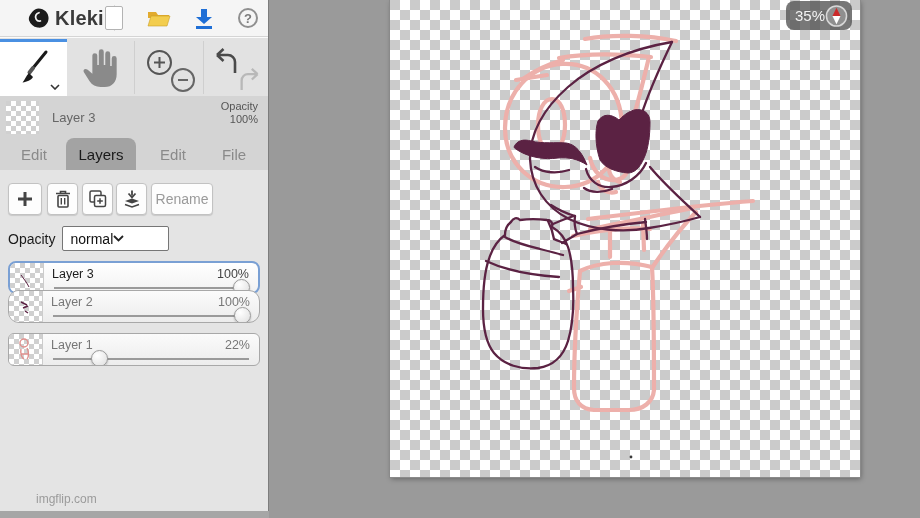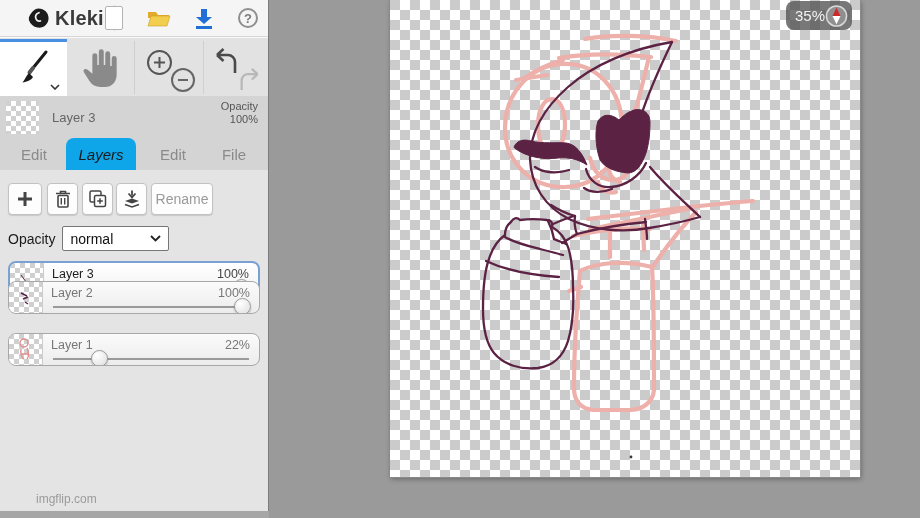--- a/index.html
+++ b/index.html
@@ -27,38 +27,38 @@
   .icon-btn { position:absolute; border:none; background:transparent; cursor:pointer; padding:0; }
 
   .preview-row { position:absolute; left:0; top:96px; width:100%; height:42px; background:#d4d4d4; display:flex; align-items:center; }
   .checker-sm { background:conic-gradient(#fff 90deg,#d0d0d0 90deg 180deg,#fff 180deg 270deg,#d0d0d0 270deg) 0 0/10px 10px; }
   .preview-thumb { width:33px; height:33px; margin-left:6px; }
   .preview-name { margin-left:13px; font-size:13px; color:#666; }
   .preview-opacity { position:absolute; right:10px; top:4px; width:52px; text-align:right; font-size:11px; color:#555; line-height:13px; }
 
   .tabs { position:absolute; left:0; top:138px; width:100%; height:32px; background:#d4d4d4; }
   .tab { position:absolute; top:0; height:32px; border:none; background:transparent; font-size:15px; color:#8a8a8a; cursor:pointer; font-family:inherit; }
-  .tab.active { background:#0ea5e9; color:#1a1a1a; border-radius:8px 8px 0 0;font-style:italic; }
+  .tab.active { background:#a3a3a3; color:#1a1a1a; border-radius:8px 8px 0 0; }
   .tab-brush { left:4px;  width:60px; }
   .tab-layers { left:66px; width:70px; }
   .tab-edit  { left:144px; width:58px; }
   .tab-file  { left:206px; width:56px; }
 
   .panel { position:absolute; left:0; top:170px; width:100%; height:422px; background:#e4e4e4; }
   .sq-btn { position:absolute; top:13px; height:32px; background:#fdfdfd; border:1px solid #c2c2c2; border-radius:4px; box-shadow:0 1px 1px rgba(0,0,0,.12); cursor:pointer; display:flex; align-items:center; justify-content:center; }
   .b-add { left:8px; width:34px; } .b-del { left:47px; width:31px; } .b-dup { left:82px; width:31px; } .b-merge { left:116px; width:31px; }
   .b-rename { left:151px; width:62px; font-size:14px; color:#9a9a9a; font-family:inherit; }
 
   .blend-row { position:absolute; left:8px; top:56px; display:flex; align-items:center; gap:7px; }
   .blend-label { font-size:14px; color:#1a1a1a; }
-  .blend-select { width:107px; height:25px; background:#fff; border:1px solid #767676; border-radius:2px; display:flex; align-items:center; justify-content:space-between; padding:0 7px; font-size:14px; color:#111; cursor:pointer; }
+  .blend-select { width:107px; height:25px; background:#fff; border:1px solid #767676; border-radius:2px; display:flex; align-items:center; padding:0 7px; font-size:14px; color:#111; cursor:pointer; }
 
   .layer-row { position:absolute; left:8px; width:252px; height:33px; border-radius:8px; background:linear-gradient(#fbfbfb,#ececec); border:1px solid #a8a8a8; overflow:hidden; cursor:pointer; }
   .layer-row.selected { border:2px solid #7aa0d4; background:linear-gradient(#ffffff,#f2f2f2); }
-  .row-3 { top:91px; } .row-2 { top:111px; } .row-1 { top:163px; }
+  .row-3 { top:91px; } .row-2 { top:120px;border-radius:11px; } .row-1 { top:163px;border-radius:6px; }
   .layer-thumb { position:absolute; left:0; top:0; width:34px; height:100%; border-right:1px solid #cccccc; }
   .layer-name { position:absolute; left:42px; top:4px; font-size:12.5px; color:#777; }
   .layer-row.selected .layer-name { color:#1d1d1d; }
   .layer-pct { position:absolute; right:9px; top:4px; font-size:12.5px; color:#777; }
   .layer-row.selected .layer-pct { color:#444; }
   .slider { position:absolute; left:42px; right:8px; top:18px; height:14px; }
   .track { position:absolute; left:2px; right:2px; top:6px; height:2px; background:#9a9a9a; }
   .knob { position:absolute; top:-2px; width:17px; height:17px; border-radius:50%; background:radial-gradient(circle at 35% 30%, #ffffff, #dddddd); border:1px solid #9a9a9a; box-shadow:0 1px 2px rgba(0,0,0,.25); }
 
   .watermark { position:absolute; left:8px; top:322px; font-size:12px; color:#9b9b9b;margin-left:28px; }

